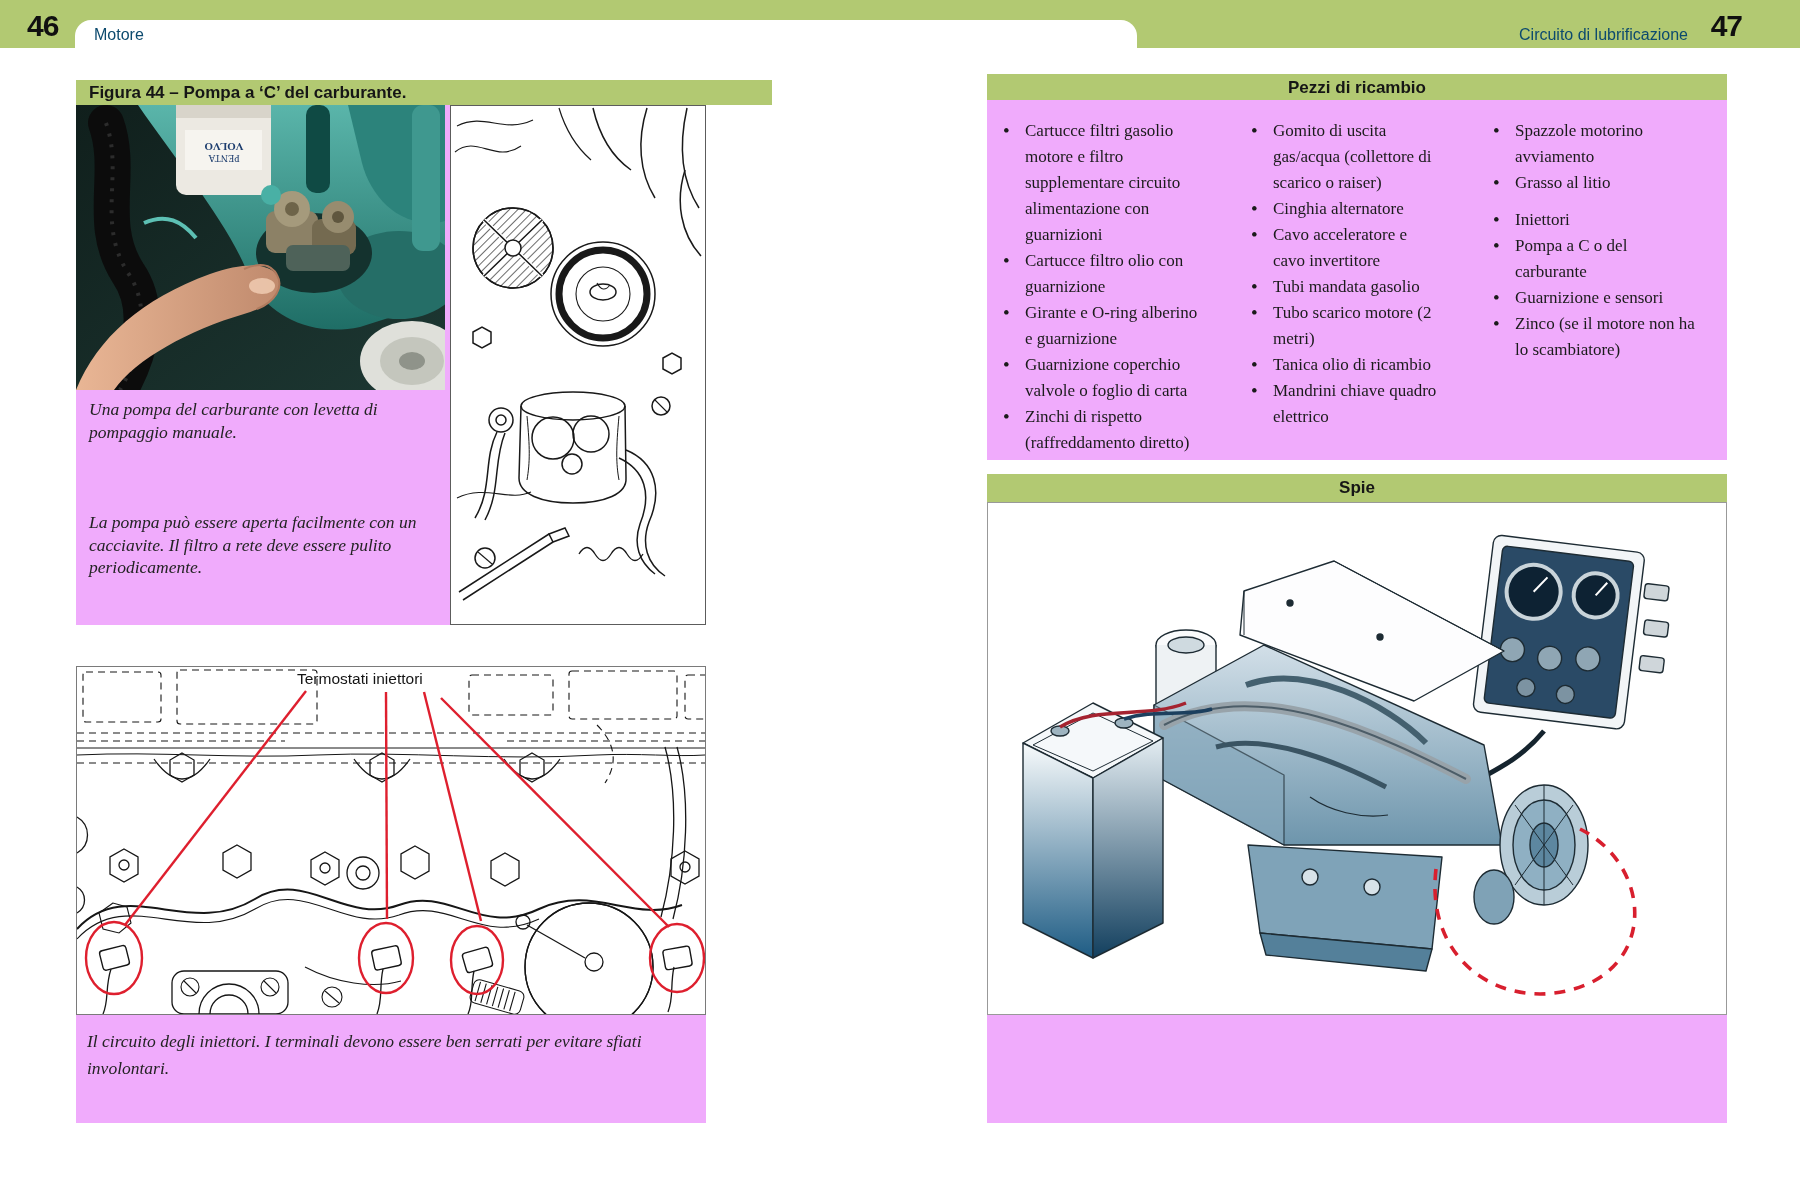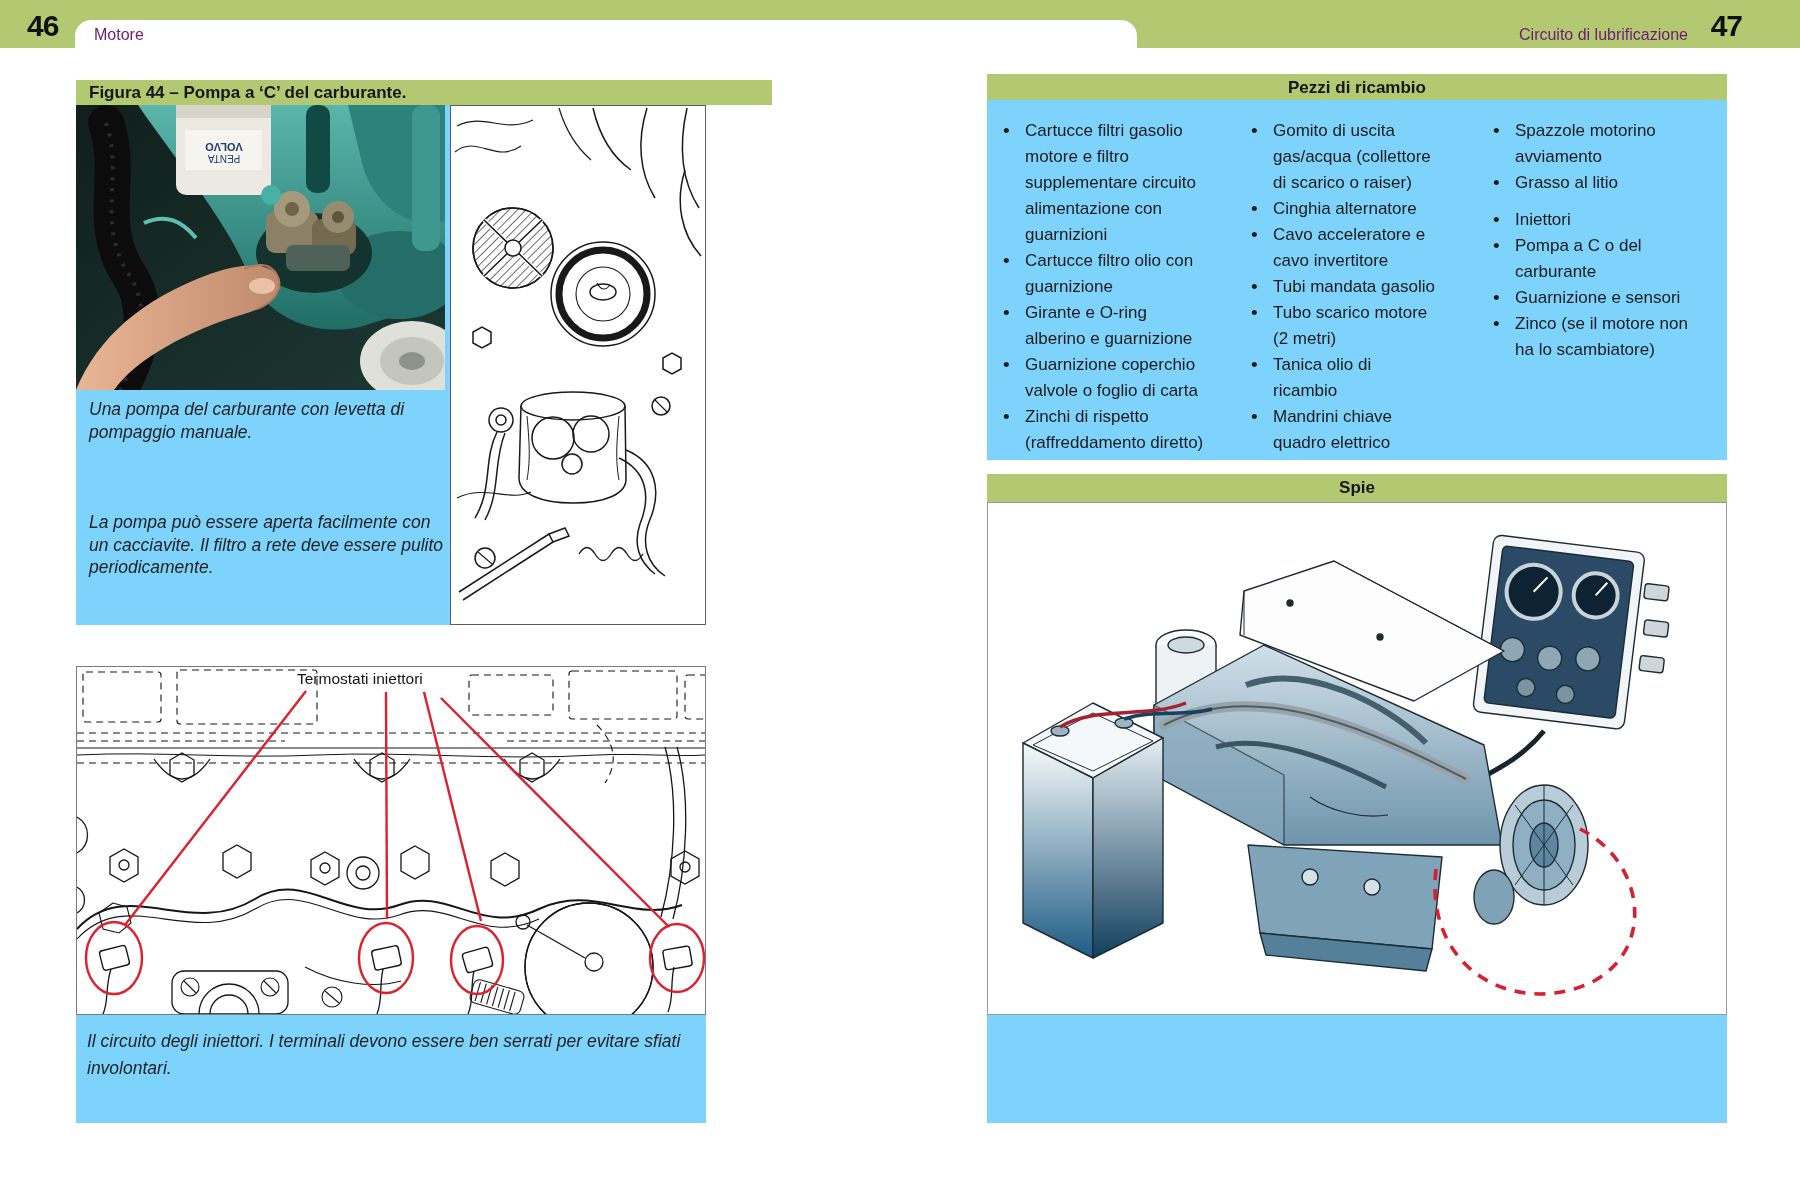--- a/index.html
+++ b/index.html
@@ -5,28 +5,28 @@
   html,body{margin:0;padding:0;}
   body{
     width:1800px;height:1200px;position:relative;background:#ffffff;
     font-family:"Liberation Sans", sans-serif;color:#1a1a1a;overflow:hidden;
   }
   
   .band{position:absolute;left:0;top:0;width:1800px;height:48px;background:#b2c972;}
   .band .tab{position:absolute;left:75px;top:20px;width:1062px;height:28px;background:#fff;border-radius:16px 16px 0 0;}
   .pgnum{position:absolute;top:9px;font-weight:bold;font-size:30px;color:#101010;letter-spacing:-1px;}
   .pgnum.left{left:27px;} .pgnum.right{right:58px;}
-  .seclab{position:absolute;top:26px;font-size:16px;color:#701a75;}
+  .seclab{position:absolute;top:26px;font-size:16px;color:#0c4a6e;}
   .seclab.left{left:94px;} .seclab.right{right:112px;}
   
   .box{position:absolute;}
   .bar{position:absolute;left:0;top:0;width:100%;background:#b2c972;font-weight:bold;font-size:17px;color:#161616;box-sizing:border-box;}
   .bar.lefted{padding:3px 0 0 13px;}
   .bar.centered{text-align:center;padding-top:4px;}
-  .panel{background:#7dd3fc;}
+  .panel{background:#f0abfc;font-family:Liberation Serif, serif;}
   .cap{position:absolute;font-style:italic;font-size:17.5px;line-height:22.5px;color:#232323;margin:0;}
   
   #fig44{left:76px;top:80px;width:696px;height:545px;}
   #fig44 .bar{height:25px;}
   #fig44 .body{position:absolute;left:0;top:25px;width:630px;height:520px;}
   #fig44 .photo{position:absolute;left:0;top:0;width:369px;height:285px;overflow:hidden;}
   #fig44 .drawA{position:absolute;left:374px;top:0;width:254px;height:518px;background:#fff;border:1px solid #5c5c5c;}
   #cap1{left:13px;top:293px;width:352px;}
   #cap2{left:13px;top:406px;width:358px;}
   

